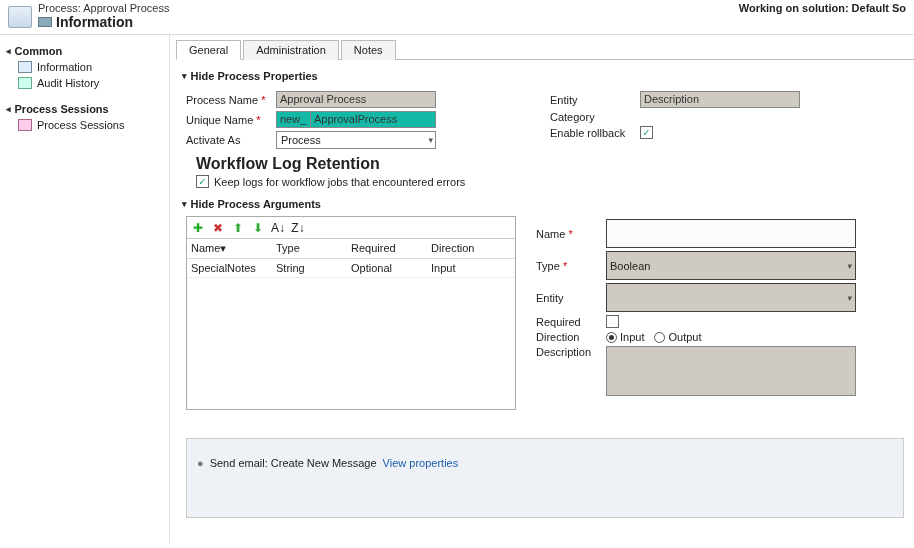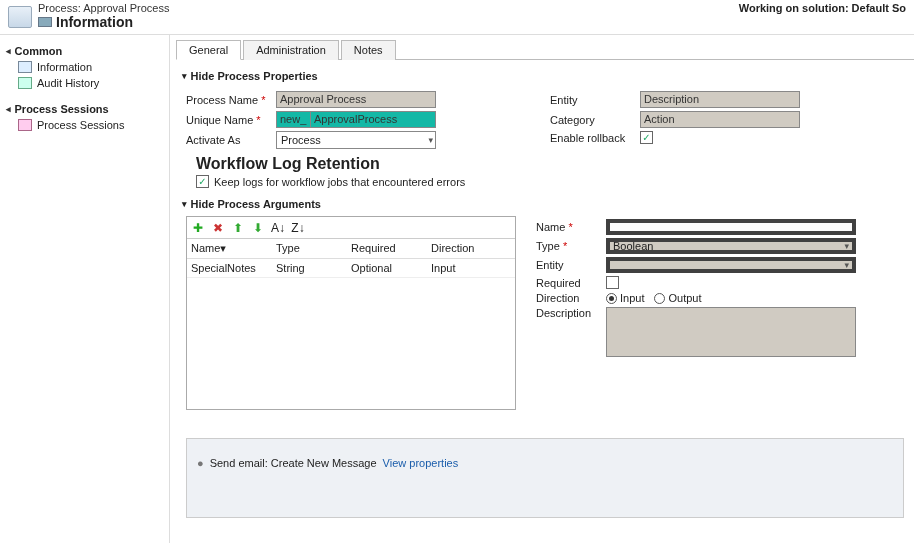--- a/index.html
+++ b/index.html
@@ -164,22 +164,22 @@
   .gc { padding:3px 4px; }
   .gc1 { width:85px; }
   .gc2 { width:75px; }
   .gc3 { width:80px; }
   .gc4 { width:70px; }
   .grid-body { height:150px; background:#fff; }
   .grid-row { border-bottom:1px solid #eee; }
 
   .rcol .row .label { width:70px; }
   .rcol .widefield {
-    width:250px; height:16px;
-    border:4px solid #404040;
+    width:250px; height:29px;
+    border:1px solid #404040;
     background:#d0cbc2;
     font-size:11px;
     padding:0 3px;
     display:flex; align-items:center; justify-content:space-between;
   }
   .rcol .widefield.white { background:#fbfbfb; }
   .radio {
     width:11px; height:11px; border:1px solid #555; border-radius:50%;
     display:inline-flex; align-items:center; justify-content:center; margin-right:3px;
   }
@@ -271,21 +271,20 @@
           <span>Keep logs for workflow jobs that encountered errors</span>
         </div>
       </div>
       <div class="col">
         <div class="row">
           <span class="label">Entity</span>
           <div class="val-input">Description</div>
         </div>
         <div class="row">
           <span class="label">Category</span>
-          <div class="val-input">Action</div>
         </div>
         <div class="row">
           <span class="label">Enable rollback</span>
           <span class="checkbox">✓</span>
         </div>
       </div>
     </div>
 
     <div class="section-title">Hide Process Arguments</div>
 

